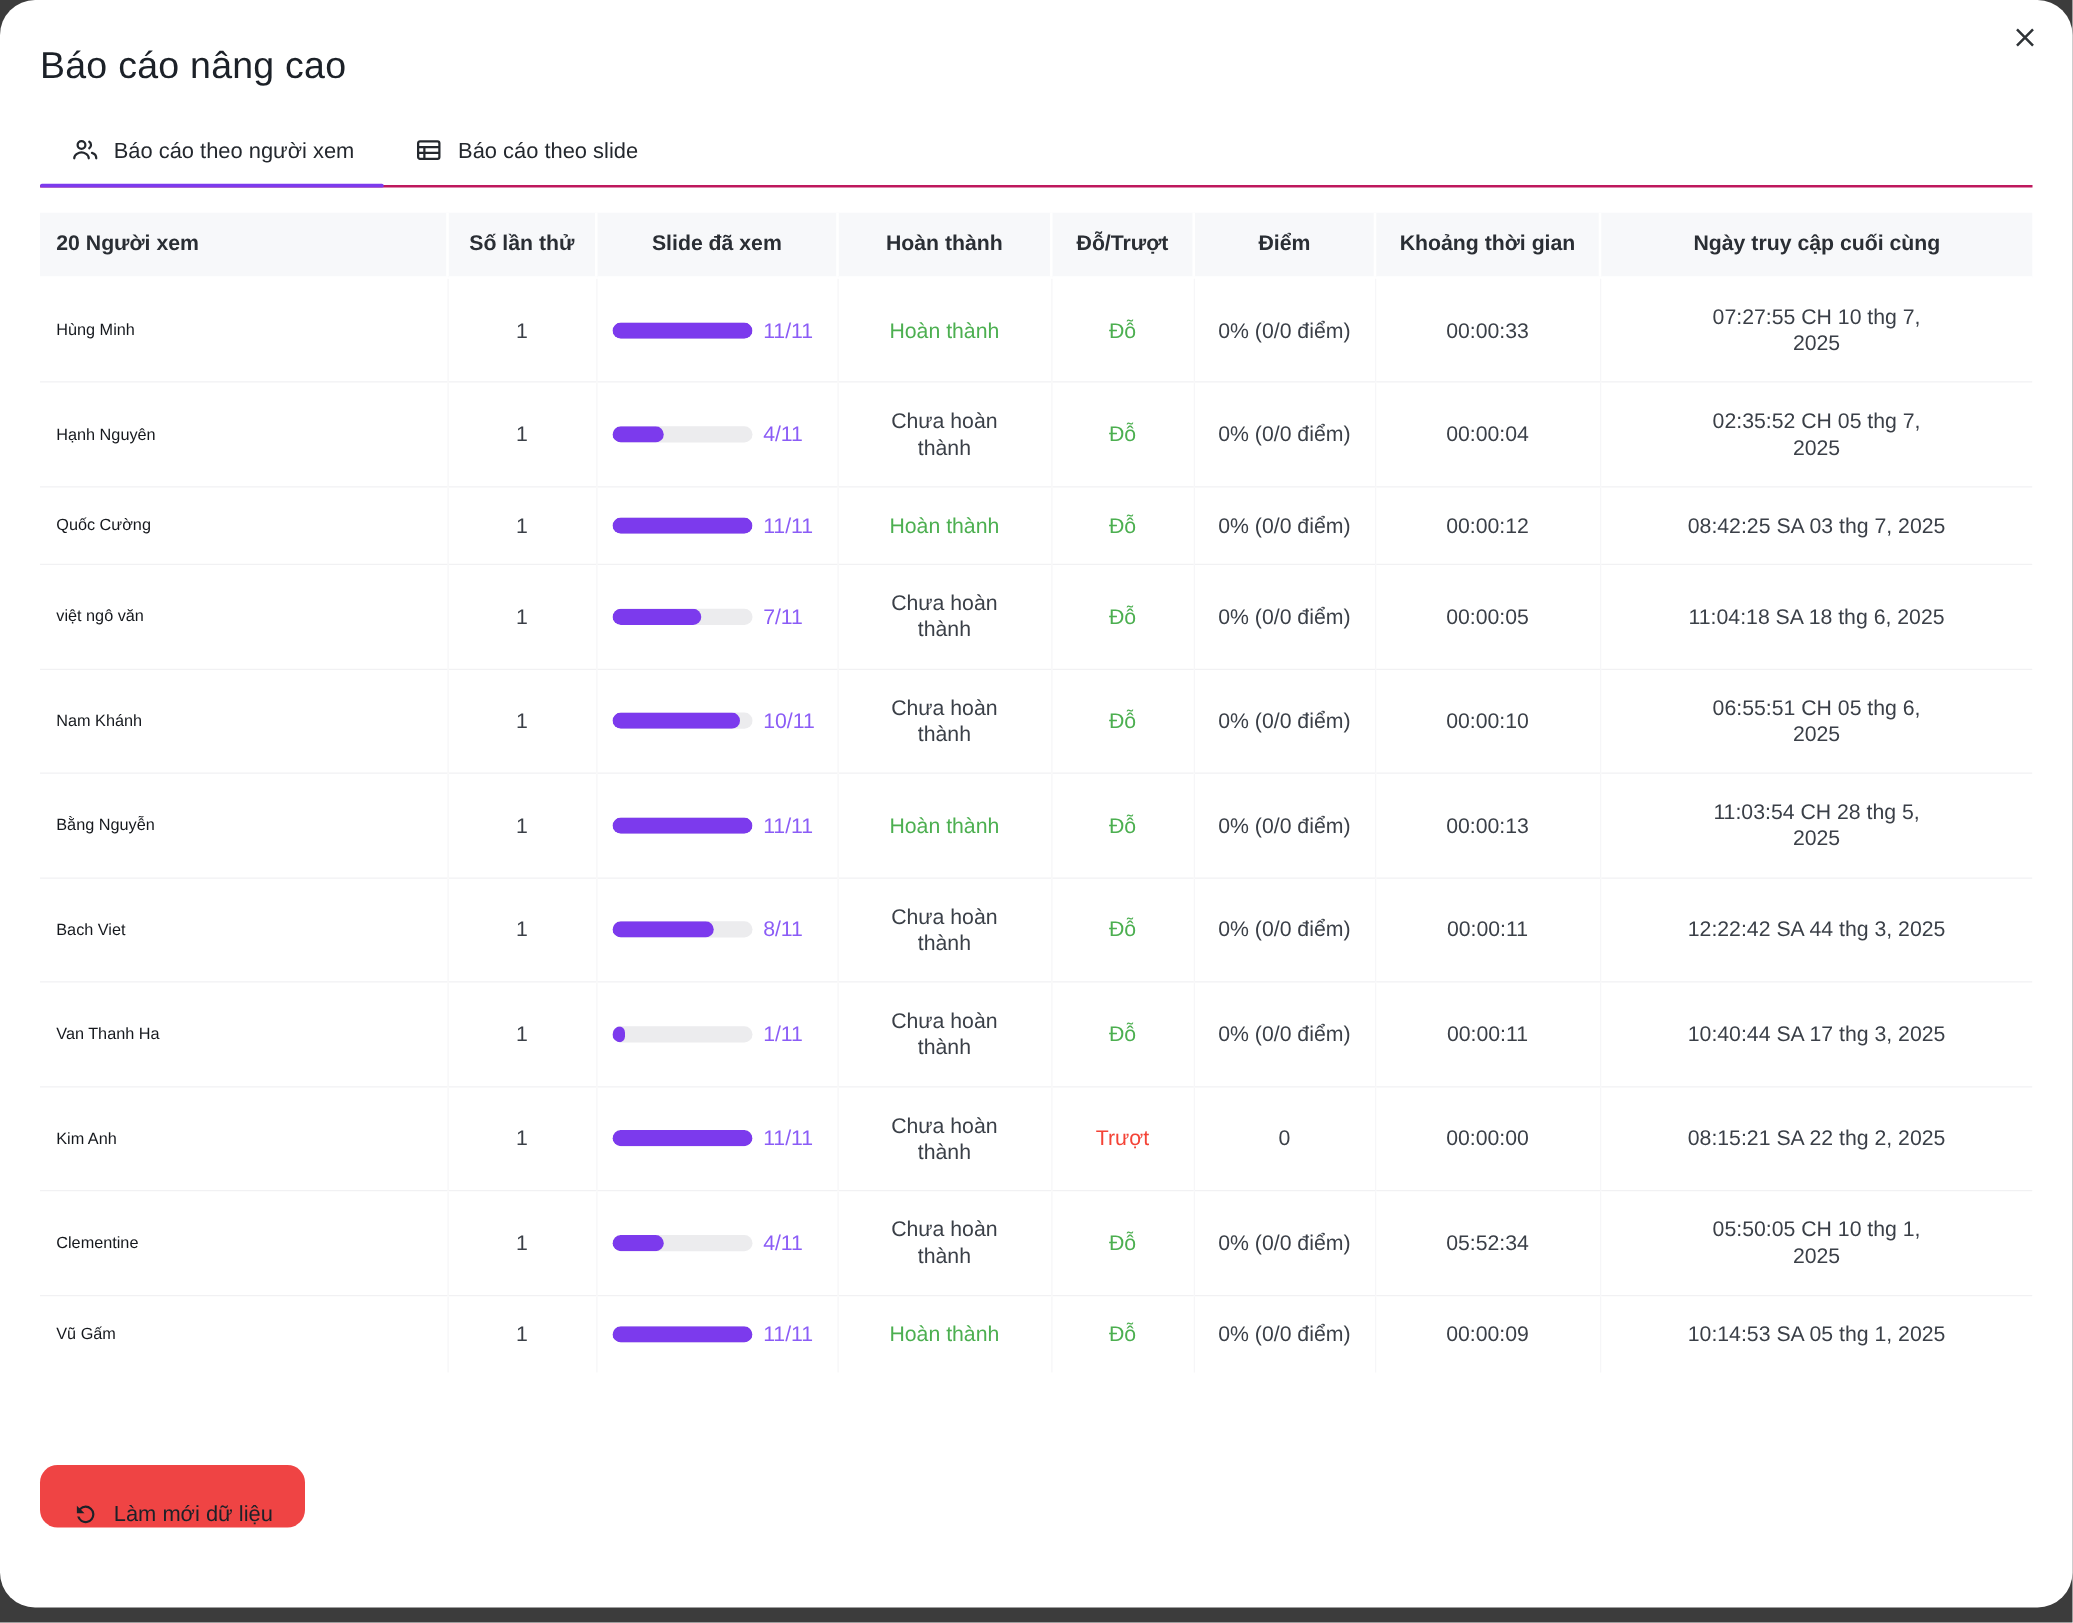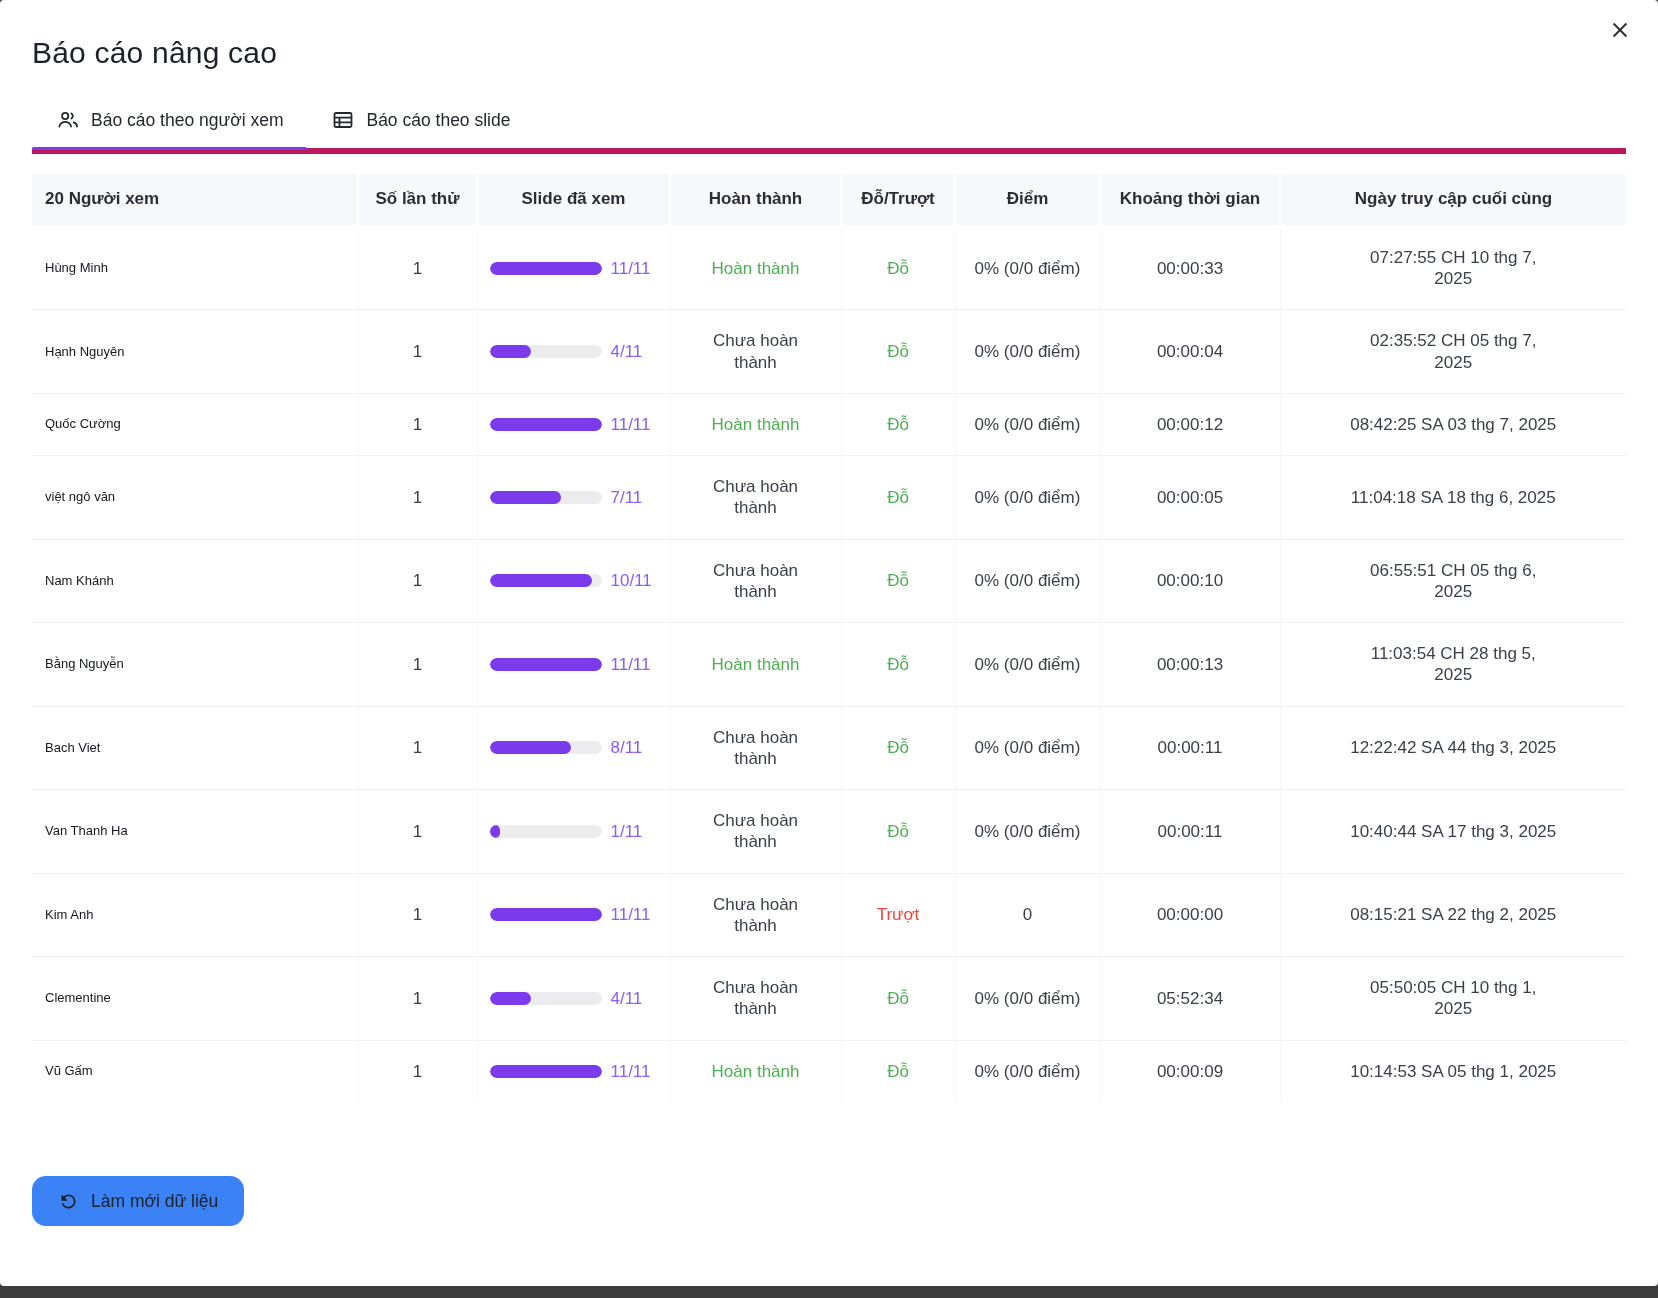--- a/index.html
+++ b/index.html
@@ -4,38 +4,38 @@
 <style>
   * { margin:0; padding:0; box-sizing:border-box; }
   html,body { width:1658px; height:1298px; overflow:hidden; }
   body {
     background:#3c3c3c;
     font-family:"Liberation Sans", sans-serif;
     color:#3a3f47;
   }
   .modal {
     position:absolute; left:0; top:0; width:1658px; height:1286px;
-    background:#ffffff; border-radius:4px;
+    background:#ffffff; border-radius:28px;
     overflow:hidden;
   }
   .modal-inner { padding:0 32px; height:100%; position:relative; }
 
   
   .page-title {
     padding-top:36px; font-size:30px; font-weight:500; color:#1c2128;
     letter-spacing:.2px;
   }
   .close-btn {
     position:absolute; top:14px; right:22px; width:32px; height:32px;
     display:flex; align-items:center; justify-content:center; cursor:pointer;
   }
   .close-btn svg { width:22px; height:22px; stroke:#2f3337; stroke-width:2.2; }
 
   
-  .tabs { display:flex; margin-top:26px; border-bottom:6px solid #be185d; }
+  .tabs { display:flex; margin-top:26px; border-bottom:2px solid #be185d; }
   .tab {
     display:flex; align-items:center; gap:11px;
     padding:12px 24px 16px 24px; cursor:pointer;
     font-size:17.5px; font-weight:500; color:#24282e;
     position:relative;
   }
   .tab .tab-icon { display:flex; }
   .tab .tab-icon svg { width:24px; height:24px; }
   .tab.active::after {
     content:""; position:absolute; left:0; right:0; bottom:-2px; height:3px;
@@ -73,22 +73,22 @@
   .progress-track {
     width:112px; height:13px; border-radius:7px; background:#ececee;
     overflow:hidden; flex:none;
   }
   .progress-fill { height:100%; border-radius:7px; background:var(--accent); }
   .progress-label { font-size:17px; color:#8b5cf6; }
 
   
   .footer { display:flex; gap:8px; margin-top:12px; }
   .footer-btn {
-    display:flex; align-items:center; gap:12px;
-    background:#3b82f6; border:none; border-radius:14px;
+    display:flex; align-items:flex-end; gap:12px;
+    background:#ef4444; border:none; border-radius:14px;
     padding:0 26px; height:50px; cursor:pointer;
     font-family:"Liberation Sans", sans-serif;
     font-size:17.5px; color:#1c2128;
   }
   .footer-btn svg { width:21px; height:21px; }
 </style>
 </head>
 <body style="background: rgb(60, 60, 60);">
 
 <div class="modal">

